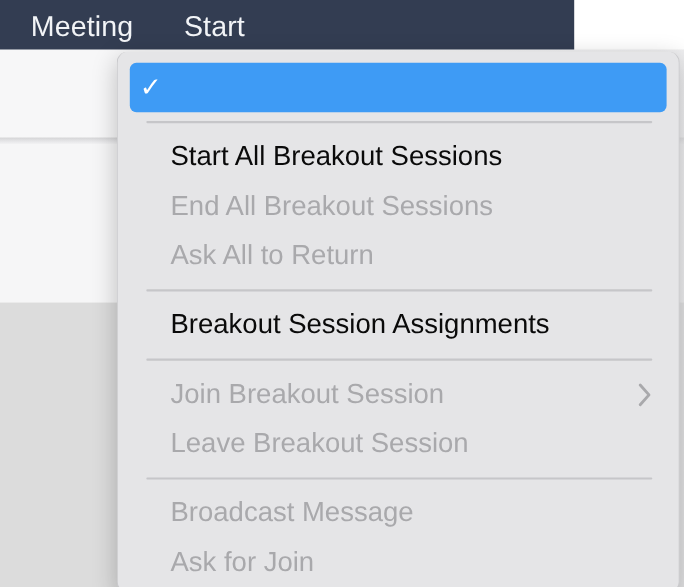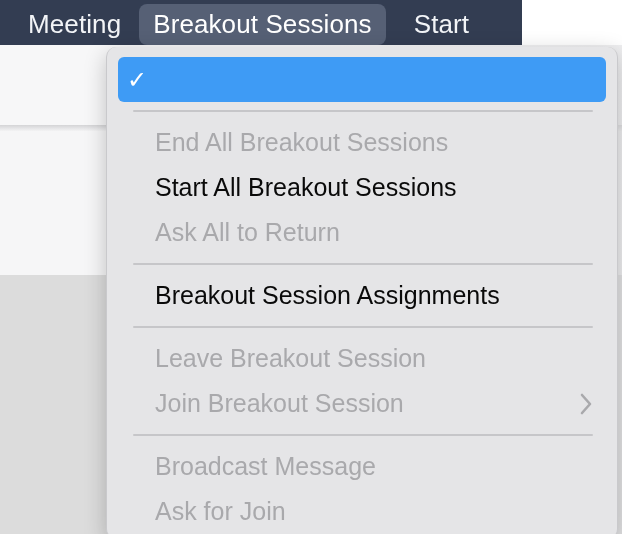--- a/index.html
+++ b/index.html
@@ -149,60 +149,59 @@
 <div id="screen">
 
   <div class="bg-layer bg-window-top"></div>
   <div class="bg-layer bg-window-shadow"></div>
   <div class="bg-layer bg-window-body"></div>
   <div class="bg-layer bg-desktop"></div>
   <div class="bg-layer bg-right-tint"></div>
 
   <div id="menubar">
       <div class="menubar-item m-meeting">Meeting</div>
-      <div class="menubar-item m-breakout active">Breakout Sessions</div>
       <div class="menubar-item m-help">Start</div>
     </div>
 
   <div id="menu-panel">
       <div class="menu-item selected">
         <span class="mi-check">✓</span>
       </div>
       <div class="menu-sep"></div>
+      <div class="menu-item">
+        <span class="mi-check empty"></span>
+        <span class="mi-label">Start All Breakout Sessions</span>
+      </div>
       <div class="menu-item disabled">
         <span class="mi-check empty"></span>
         <span class="mi-label">End All Breakout Sessions</span>
       </div>
+      <div class="menu-item disabled">
+        <span class="mi-check empty"></span>
+        <span class="mi-label">Ask All to Return</span>
+      </div>
+      <div class="menu-sep"></div>
       <div class="menu-item">
         <span class="mi-check empty"></span>
-        <span class="mi-label">Start All Breakout Sessions</span>
-      </div>
-      <div class="menu-item disabled">
-        <span class="mi-check empty"></span>
-        <span class="mi-label">Ask All to Return</span>
-      </div>
-      <div class="menu-sep"></div>
-      <div class="menu-item">
-        <span class="mi-check empty"></span>
         <span class="mi-label">Breakout Session Assignments</span>
       </div>
       <div class="menu-sep"></div>
-      <div class="menu-item disabled">
-        <span class="mi-check empty"></span>
-        <span class="mi-label">Leave Breakout Session</span>
-      </div>
       <div class="menu-item disabled">
         <span class="mi-check empty"></span>
         <span class="mi-label">Join Breakout Session</span>
         <span class="mi-arrow">
           <svg width="16" height="26" viewBox="0 0 16 26">
             <path d="M4 4 L12 13 L4 22" fill="none" stroke="currentColor" stroke-width="2.6" stroke-linecap="round" stroke-linejoin="round"></path>
           </svg>
         </span>
       </div>
+      <div class="menu-item disabled">
+        <span class="mi-check empty"></span>
+        <span class="mi-label">Leave Breakout Session</span>
+      </div>
       <div class="menu-sep"></div>
       <div class="menu-item disabled">
         <span class="mi-check empty"></span>
         <span class="mi-label">Broadcast Message</span>
       </div>
       <div class="menu-item disabled">
         <span class="mi-check empty"></span>
         <span class="mi-label">Ask for Join</span>
       </div>
     </div>

